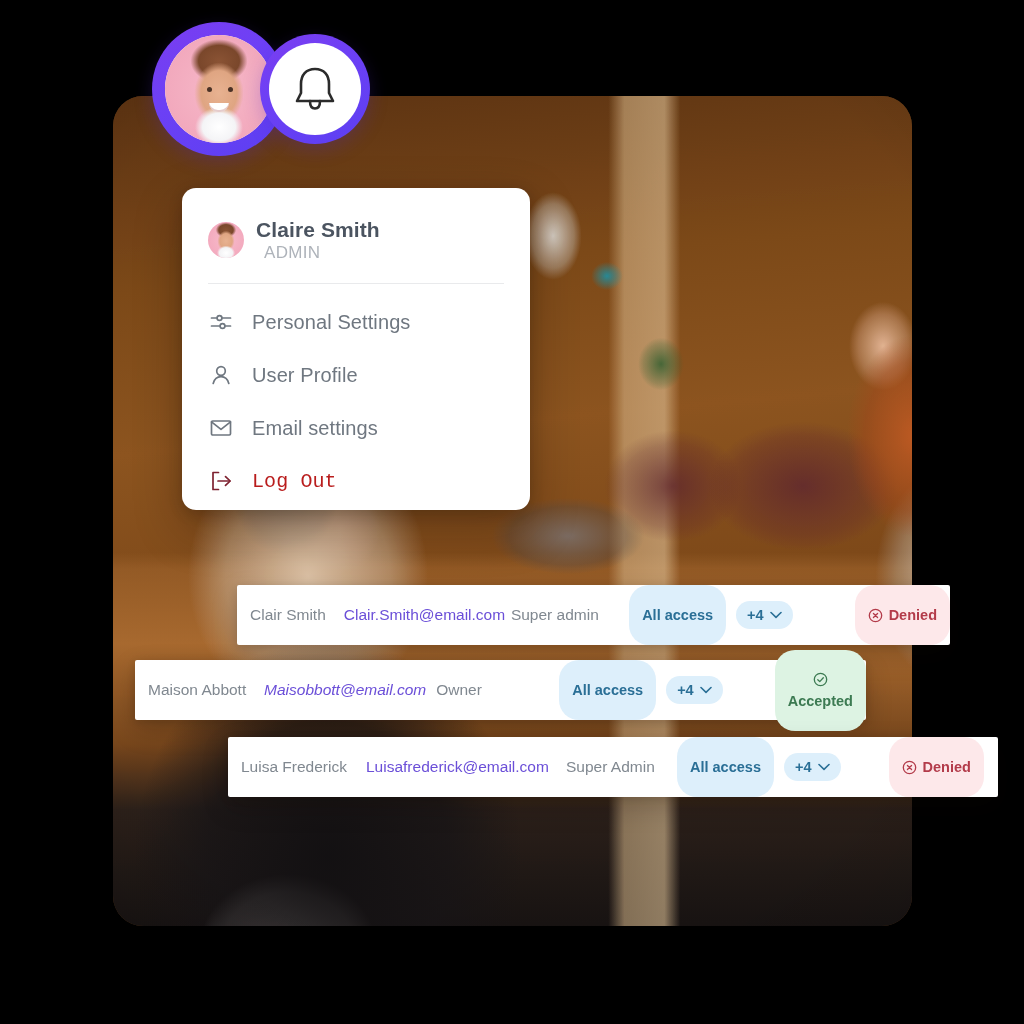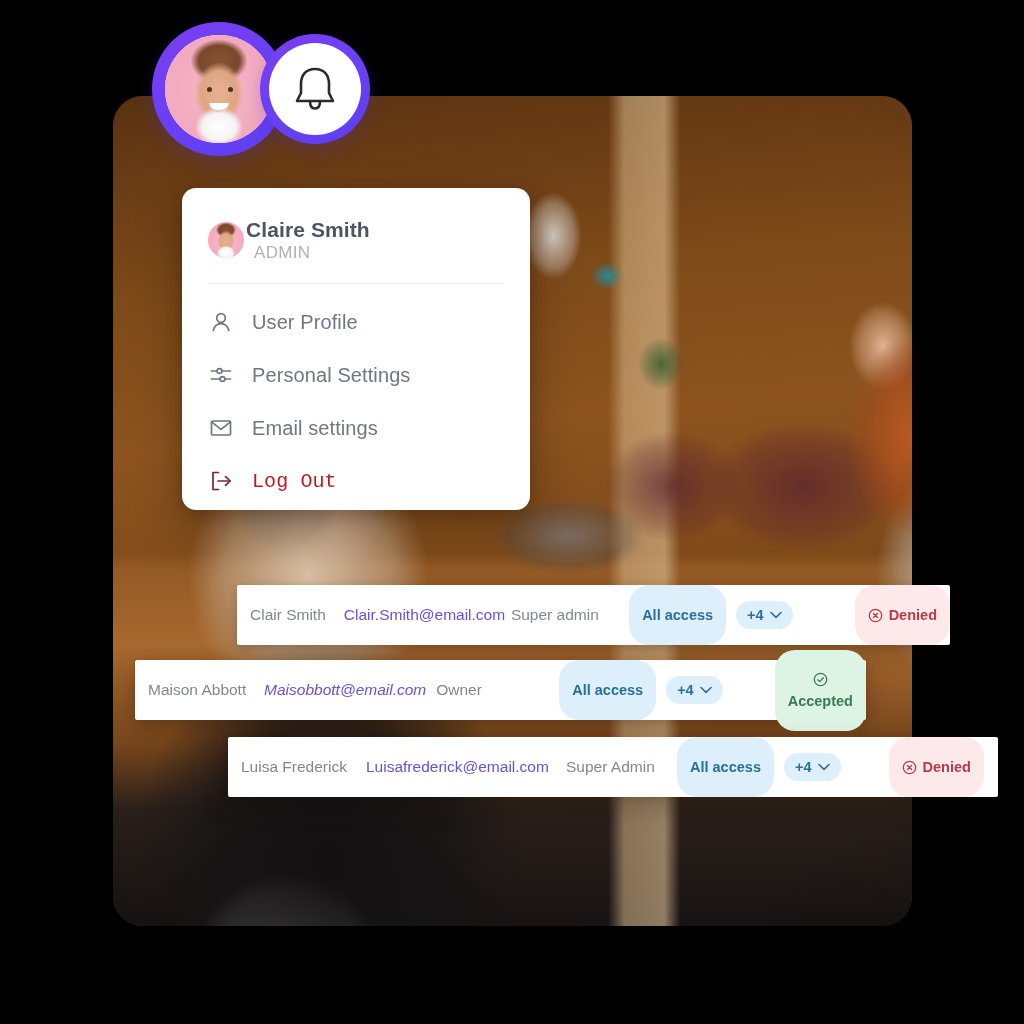--- a/index.html
+++ b/index.html
@@ -139,21 +139,21 @@
     width: 348px;
     height: 322px;
     background: #ffffff;
     border-radius: 14px;
     box-shadow: 0 18px 48px rgba(20,10,5,0.30), 0 4px 14px rgba(20,10,5,0.18);
     overflow: hidden;
   }
   .pc-head {
     display: flex;
     align-items: center;
-    gap: 2px;
+    gap: 12px;
     padding: 30px 12px 0 26px;
   }
   .pc-avatar {
     width: 36px; height: 36px; border-radius: 50%;
     overflow: hidden; flex: 0 0 auto; position: relative;
     background: radial-gradient(circle at 50% 50%, #f7bccb 0%, #f3aabe 72%, #eea0b6 100%);
   }
   .pc-avatar .mini {
     position: absolute; inset: 0;
     background:
@@ -281,48 +281,48 @@
       </div>
       <div class="pc-names">
         <span class="pc-name">Claire Smith</span>
         <span class="pc-role">ADMIN</span>
       </div>
     </div>
 
     <div class="pc-divider"></div>
 
     <div class="pc-menu">
-
-      <div class="pc-item">
-        <span class="ic">
-          <svg viewBox="0 0 24 24" width="24" height="24">
-            <circle cx="12" cy="8" r="4.3"></circle>
-            <path d="M4.2 20.5 C5.4 15.6 8.4 13.6 12 13.6 C15.6 13.6 18.6 15.6 19.8 20.5" stroke-linecap="round"></path>
-          </svg>
-        </span>
-        <span class="lbl">User Profile</span>
-      </div>
 
       <div class="pc-item">
         <span class="ic">
           <svg viewBox="0 0 24 24" width="24" height="24">
             <line x1="2.5" y1="8" x2="8" y2="8" stroke-linecap="round"></line>
             <line x1="13" y1="8" x2="21.5" y2="8" stroke-linecap="round"></line>
             <circle cx="10.5" cy="8" r="2.4"></circle>
             <line x1="2.5" y1="16" x2="11" y2="16" stroke-linecap="round"></line>
             <line x1="16" y1="16" x2="21.5" y2="16" stroke-linecap="round"></line>
             <circle cx="13.5" cy="16" r="2.4"></circle>
           </svg>
         </span>
         <span class="lbl">Personal Settings</span>
       </div>
 
       <div class="pc-item">
         <span class="ic">
           <svg viewBox="0 0 24 24" width="24" height="24">
+            <circle cx="12" cy="8" r="4.3"></circle>
+            <path d="M4.2 20.5 C5.4 15.6 8.4 13.6 12 13.6 C15.6 13.6 18.6 15.6 19.8 20.5" stroke-linecap="round"></path>
+          </svg>
+        </span>
+        <span class="lbl">User Profile</span>
+      </div>
+
+      <div class="pc-item">
+        <span class="ic">
+          <svg viewBox="0 0 24 24" width="24" height="24">
             <rect x="2.5" y="5" width="19" height="14" rx="1.2"></rect>
             <path d="M2.5 5.8 L12 13.4 L21.5 5.8" stroke-linecap="round" stroke-linejoin="round"></path>
           </svg>
         </span>
         <span class="lbl">Email settings</span>
       </div>
 
       <div class="pc-item danger">
         <span class="ic">
           <svg viewBox="0 0 24 24" width="24" height="24">

